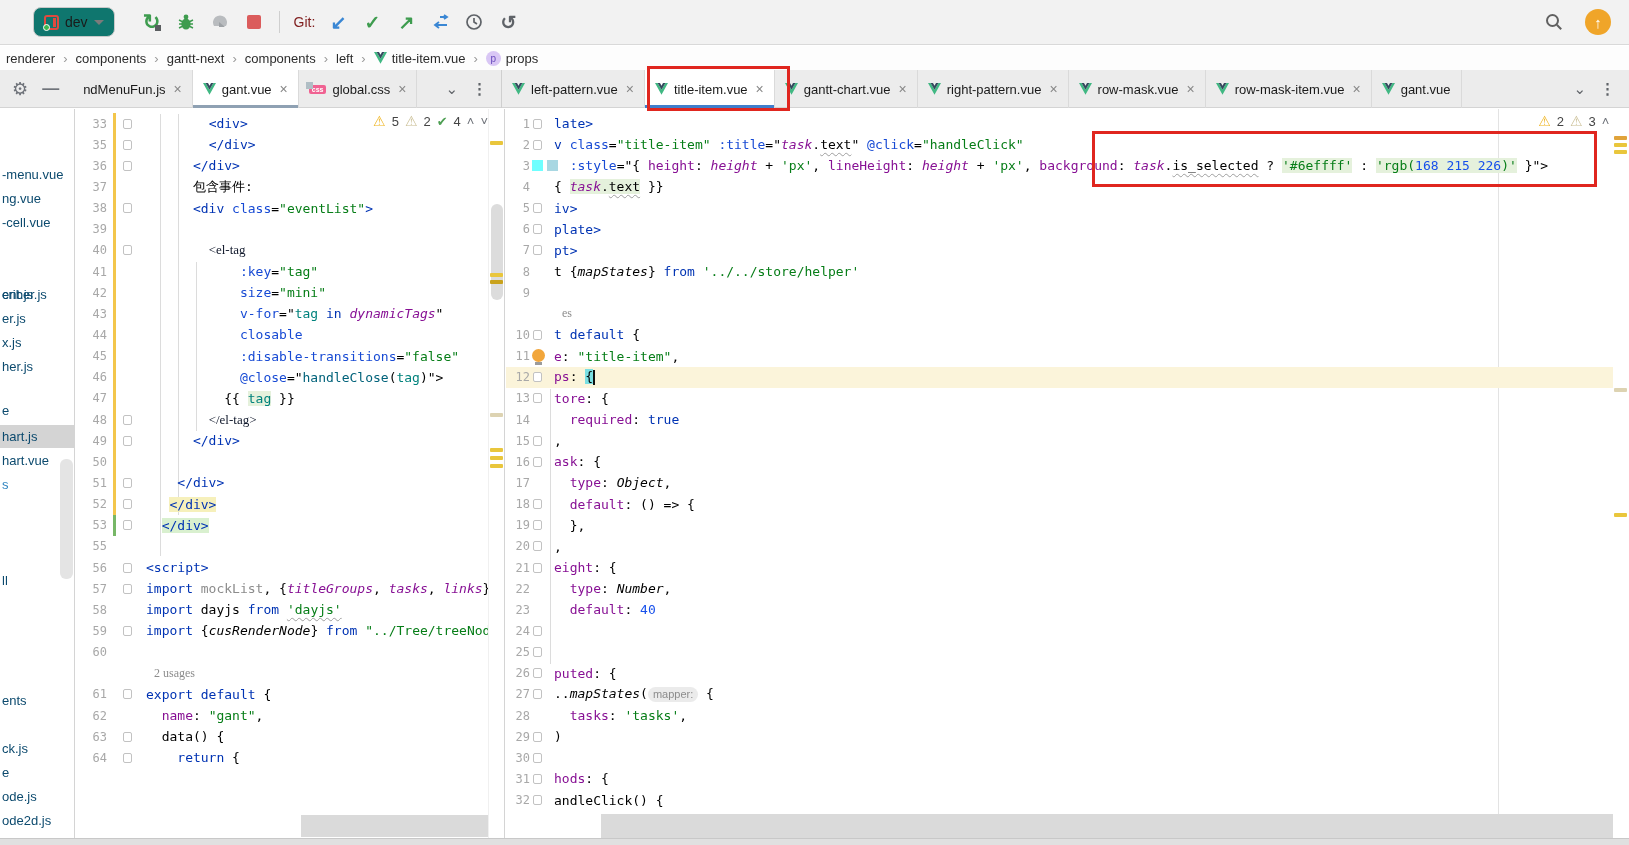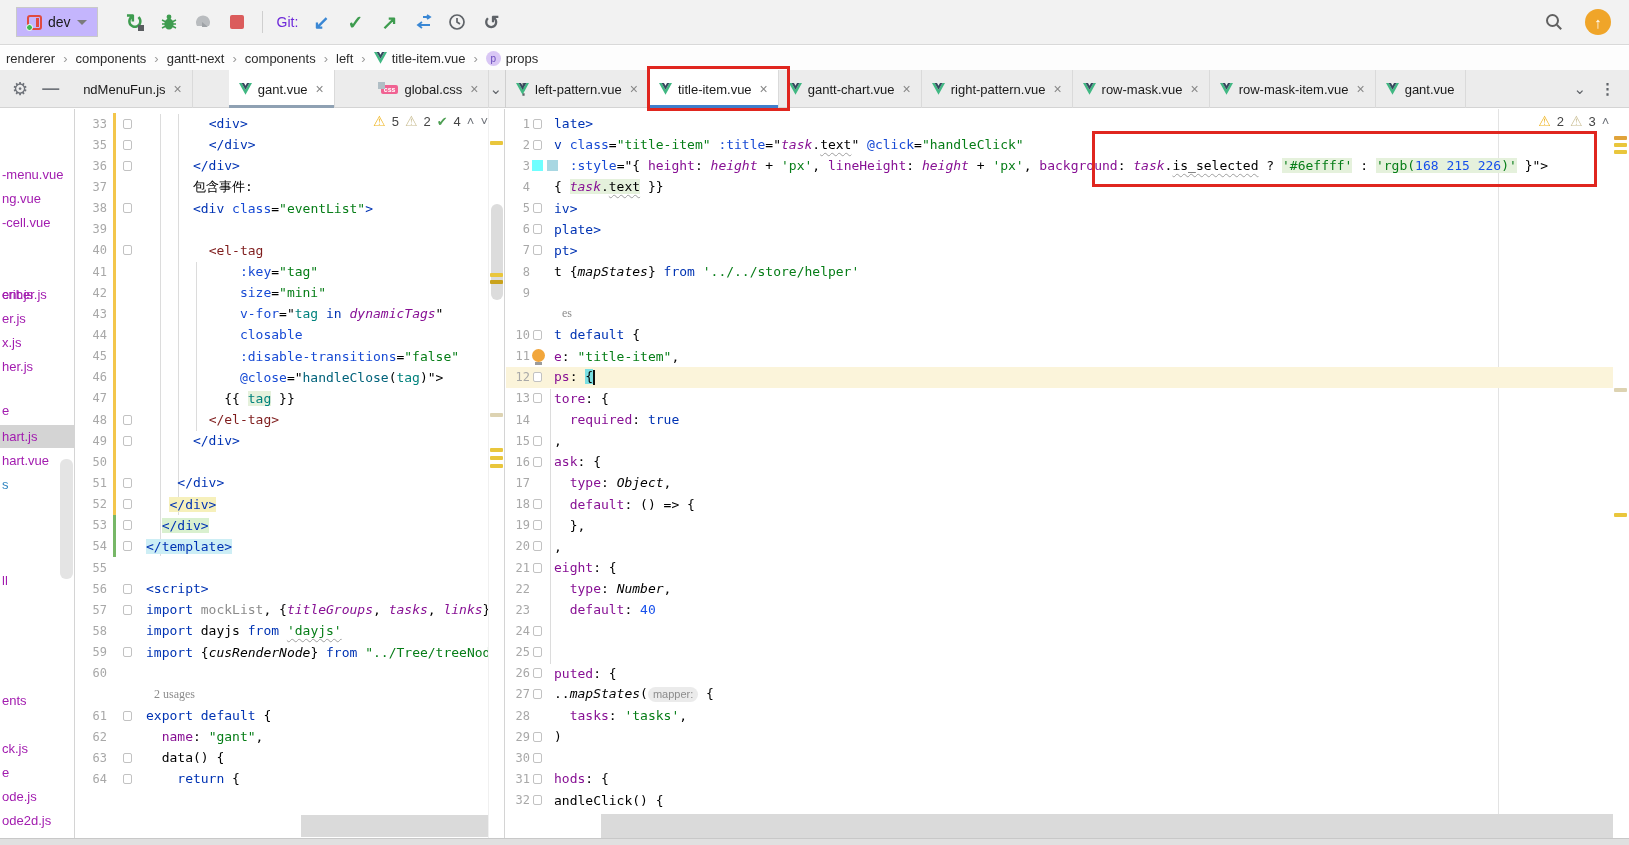--- a/index.html
+++ b/index.html
@@ -5,38 +5,38 @@
   * { margin:0; padding:0; box-sizing:border-box; }
   html,body { width:1629px; height:845px; overflow:hidden; background:#fff;
     font-family:"Liberation Sans", sans-serif; }
   #app { position:relative; width:1629px; height:845px; }
 
   
   .toolbar { position:absolute; left:0; top:0; width:1629px; height:45px;
     background:#f2f2f2; border-bottom:1px solid #d9d9d9;
     display:flex; align-items:center; }
   .run-pill { display:flex; align-items:center; gap:6px; height:30px;
-    margin-left:16px; padding:0 10px; background:#c4b5fd;
-    border:1px solid #c9c9c9; border-radius:0; }
+    margin-left:33px; padding:0 10px; background:#0f766e;
+    border:1px solid #c9c9c9; border-radius:8px; }
   .rc-icon { position:relative; width:15px; height:15px;
     border:2px solid #e04a3f; border-radius:3px; }
   .rc-icon i { position:absolute; right:1px; top:1px; bottom:1px; width:3px; background:#e04a3f; }
   .rc-icon b { position:absolute; left:-3px; bottom:-3px; width:7px; height:7px;
     border-radius:50%; background:#3fb950; border:1px solid #fff; }
   .run-pill .lbl { font-size:14px; color:#1a1a1a; }
   .caret-down { width:0; height:0; border-left:5px solid transparent;
     border-right:5px solid transparent; border-top:5px solid #7b7b7b; }
   .tb-ic { width:34px; height:34px; display:flex; align-items:center; justify-content:center;
     font-size:20px; }
   .g-rerun { position:relative; color:#3e9c4f; font-weight:bold; }
   .g-rerun u { text-decoration:none; font-size:21px; }
   .g-rerun s { position:absolute; right:8px; bottom:8px; width:6px; height:6px; background:#5a5d60; }
   .stop-sq { width:14px; height:14px; background:#db5c5c; border-radius:2px; }
   .tb-sep { width:1px; height:22px; background:#cfcfcf; margin:0 8px; }
-  .git-lbl { font-size:14px; color:#6d28d9; margin:0 6px 0 6px; }
+  .git-lbl { font-size:14px; color:#7f1d1d; margin:0 6px 0 6px; }
   .arr { font-weight:bold; font-size:19px; }
   .arr.blue { color:#3a87d4; } .arr.green { color:#3e9c4f; } .arr.gray { color:#5f6368; }
   .toolbar .spacer { flex:1; }
   .upd-badge { width:26px; height:26px; border-radius:50%; background:#f0a529; color:#fff;
     display:flex; align-items:center; justify-content:center; font-size:15px; font-weight:bold;
     margin:0 18px 0 14px; }
 
   
   .crumbs { position:absolute; left:0; top:46px; width:1629px; height:24px; background:#fdfdfd;
     display:flex; align-items:center; padding-left:4px; font-size:13px; color:#2b2b2b; }
@@ -65,21 +65,21 @@
     padding:1px 3px; border-radius:2px; position:relative; }
   .css-badge::before { content:""; position:absolute; left:-3px; top:-3px; width:7px; height:7px;
     background:#b0bec5; }
   .strip-tail { display:flex; align-items:center; gap:14px; margin-left:auto; padding-right:14px; }
   .chev { color:#5f6368; font-size:15px; } .kebab { color:#5f6368; font-size:15px; font-weight:bold; }
 
   
   .sidebar { position:absolute; left:0; top:109px; width:75px; height:729px; background:#fff;
     border-right:1px solid #d4d4d4; overflow:hidden; }
   .sb-item { position:absolute; left:0; width:75px; height:23px; line-height:23px;
-    font-size:13px; color:#a21caf; padding-left:2px; white-space:nowrap; overflow:hidden; }
+    font-size:13px; color:#0c4a6e; padding-left:2px; white-space:nowrap; overflow:hidden; }
   .sb-item.sel { background:#d4d4d4; }
   .sb-item.mod { color:#3186c2; }
   .sb-thumb { position:absolute; right:1px; width:13px; border-radius:6px; background:#e4e4e4; }
 
   .pane { position:absolute; top:109px; height:729px; background:#fff; overflow:hidden;
     font-family:"DejaVu Sans Mono", monospace; }
   .pane-left  { left:76px;  width:429px; border-right:1px solid #d4d4d4; }
   .pane-right { left:506px; width:1123px; }
   .rows { position:absolute; left:0; top:4px; right:0; }
   .ed-row { display:flex; align-items:center; height:21.15px; white-space:pre; position:relative; }
@@ -89,21 +89,21 @@
   .pane-right .ln { width:24px; }
   .vcscol { flex:0 0 8px; align-self:stretch; position:relative; margin-left:3px; }
   .vcscol i { position:absolute; left:3px; top:0; bottom:0; width:3px; }
   .vcs-y i { background:#f3c64b; } .vcs-g i { background:#77b767; }
   .foldcol { flex:0 0 18px; display:flex; align-items:center; justify-content:center; }
   .pane-right .foldcol { flex:0 0 14px; }
   .foldbox { width:9px; height:10px; border:1px solid #c2c2c2; border-radius:2px; background:#fff; }
   .gutpad-l { flex:0 0 10px; } .gutpad-r { flex:0 0 10px; }
   .code { font-size:13px; color:#000; white-space:pre; }
   .code .t  { color:#0033b3; }
-  .code .c  { color:#7f1d1d; }
+  .code .c  { color:#0f172a;font-family:Liberation Serif, serif; }
   .code .a  { color:#174ad4; }
   .code .s  { color:#067d17; }
   .code .k  { color:#0033b3; }
   .code .p  { color:#871094; }
   .code .n  { color:#1750eb; }
   .code .d  { color:#000; }
   .code .g  { color:#8c8c8c; }
   .code .te { color:#00827c; }
   .code .fn { color:#00627a; }
   .code .pi { color:#871094; font-style:italic; }
@@ -244,21 +244,21 @@
         <span>props</span>
       </span>
     </div>
 
   <div class="tabsrow">
     <div class="strip strip-left">
       <div class="panel-btns">
         <span class="gear">⚙</span>
         <span class="minus">—</span>
       </div>
-      <div class="tabs-host" style="display:flex;gap:36px;">
+      <div class="tabs-host" style="display:flex;">
           <div class="tab">
             <span>ndMenuFun.js</span>
             <span class="close">×</span>
           </div>
           <div class="tab selected sel-gray">
             <span>
               <svg width="13" height="12" viewBox="0 0 24 22">
                 <path fill="#41b883" d="M0 0h4.8L12 12.6 19.2 0H24L12 21.8z"></path>
                 <path fill="#35495e" d="M4.8 0h4.4L12 5l2.8-5h4.4L12 12.6z"></path>
               </svg>
@@ -396,21 +396,20 @@
         <div class="ed-row"><span class="ln">44</span><span class="vcscol vcs-y"><i></i></span><span class="foldcol"></span><span class="gutpad-l"></span><span class="code"><span class="d">            </span><span class="a">closable</span></span></div>
         <div class="ed-row"><span class="ln">45</span><span class="vcscol vcs-y"><i></i></span><span class="foldcol"></span><span class="gutpad-l"></span><span class="code"><span class="d">            </span><span class="a">:disable-transitions</span><span class="d">=</span><span class="s">"false"</span></span></div>
         <div class="ed-row"><span class="ln">46</span><span class="vcscol vcs-y"><i></i></span><span class="foldcol"></span><span class="gutpad-l"></span><span class="code"><span class="d">            </span><span class="a">@close</span><span class="d">="</span><span class="fn">handleClose</span><span class="d">(</span><span class="te">tag</span><span class="d">)"&gt;</span></span></div>
         <div class="ed-row"><span class="ln">47</span><span class="vcscol vcs-y"><i></i></span><span class="foldcol"></span><span class="gutpad-l"></span><span class="code"><span class="d">          {{ </span><span class="te hl">tag</span><span class="d"> }}</span></span></div>
         <div class="ed-row"><span class="ln">48</span><span class="vcscol vcs-y"><i></i></span><span class="foldcol"><span class="foldbox"></span></span><span class="gutpad-l"></span><span class="code"><span class="d">        </span><span class="c">&lt;/el-tag&gt;</span></span></div>
         <div class="ed-row"><span class="ln">49</span><span class="vcscol vcs-y"><i></i></span><span class="foldcol"><span class="foldbox"></span></span><span class="gutpad-l"></span><span class="code"><span class="d">      </span><span class="t">&lt;/div&gt;</span></span></div>
         <div class="ed-row"><span class="ln">50</span><span class="vcscol vcs-y"><i></i></span><span class="foldcol"></span><span class="gutpad-l"></span><span class="code"></span></div>
         <div class="ed-row"><span class="ln">51</span><span class="vcscol vcs-y"><i></i></span><span class="foldcol"><span class="foldbox"></span></span><span class="gutpad-l"></span><span class="code"><span class="d">    </span><span class="t">&lt;/div&gt;</span></span></div>
         <div class="ed-row"><span class="ln">52</span><span class="vcscol vcs-y"><i></i></span><span class="foldcol"><span class="foldbox"></span></span><span class="gutpad-l"></span><span class="code"><span class="d">   </span><span class="t hly">&lt;/div&gt;</span></span></div>
         <div class="ed-row"><span class="ln">53</span><span class="vcscol vcs-g"><i></i></span><span class="foldcol"><span class="foldbox"></span></span><span class="gutpad-l"></span><span class="code"><span class="d">  </span><span class="t hlg">&lt;/div&gt;</span></span></div>
-        <div class="ed-row"><span class="ln">54</span><span class="vcscol vcs-g"><i></i></span><span class="foldcol"><span class="foldbox"></span></span><span class="gutpad-l"></span><span class="code"><span class="t hlc">&lt;/template&gt;</span></span></div>
         <div class="ed-row"><span class="ln">55</span><span class="vcscol"></span><span class="foldcol"></span><span class="gutpad-l"></span><span class="code"></span></div>
         <div class="ed-row"><span class="ln">56</span><span class="vcscol"></span><span class="foldcol"><span class="foldbox"></span></span><span class="gutpad-l"></span><span class="code"><span class="t">&lt;script&gt;</span></span></div>
         <div class="ed-row"><span class="ln">57</span><span class="vcscol"></span><span class="foldcol"><span class="foldbox"></span></span><span class="gutpad-l"></span><span class="code"><span class="k">import</span><span class="d"> </span><span class="g">mockList</span><span class="d">, {</span><span class="pi">titleGroups</span><span class="d">, </span><span class="pi">tasks</span><span class="d">, </span><span class="pi">links</span><span class="d">}</span></span></div>
         <div class="ed-row"><span class="ln">58</span><span class="vcscol"></span><span class="foldcol"></span><span class="gutpad-l"></span><span class="code"><span class="k">import</span><span class="d"> dayjs </span><span class="k">from</span><span class="d"> </span><span class="s sq">'dayjs'</span></span></div>
         <div class="ed-row"><span class="ln">59</span><span class="vcscol"></span><span class="foldcol"><span class="foldbox"></span></span><span class="gutpad-l"></span><span class="code"><span class="k">import</span><span class="d"> {</span><span class="it">cusRenderNode</span><span class="d">} </span><span class="k">from</span><span class="d"> </span><span class="s">"../Tree/treeNod</span></span></div>
         <div class="ed-row"><span class="ln">60</span><span class="vcscol"></span><span class="foldcol"></span><span class="gutpad-l"></span><span class="code"></span></div>
         <div class="ed-row inlay"><span class="ln"></span><span class="vcscol"></span><span class="foldcol"></span><span class="gutpad-l"></span><span class="code"><span class="g">2 usages</span></span></div>
         <div class="ed-row"><span class="ln">61</span><span class="vcscol"></span><span class="foldcol"><span class="foldbox"></span></span><span class="gutpad-l"></span><span class="code"><span class="k">export</span><span class="d"> </span><span class="k">default</span><span class="d"> {</span></span></div>
         <div class="ed-row"><span class="ln">62</span><span class="vcscol"></span><span class="foldcol"></span><span class="gutpad-l"></span><span class="code"><span class="d">  </span><span class="p">name</span><span class="d">: </span><span class="s">"gant"</span><span class="d">,</span></span></div>
         <div class="ed-row"><span class="ln">63</span><span class="vcscol"></span><span class="foldcol"><span class="foldbox"></span></span><span class="gutpad-l"></span><span class="code"><span class="d">  data() {</span></span></div>

